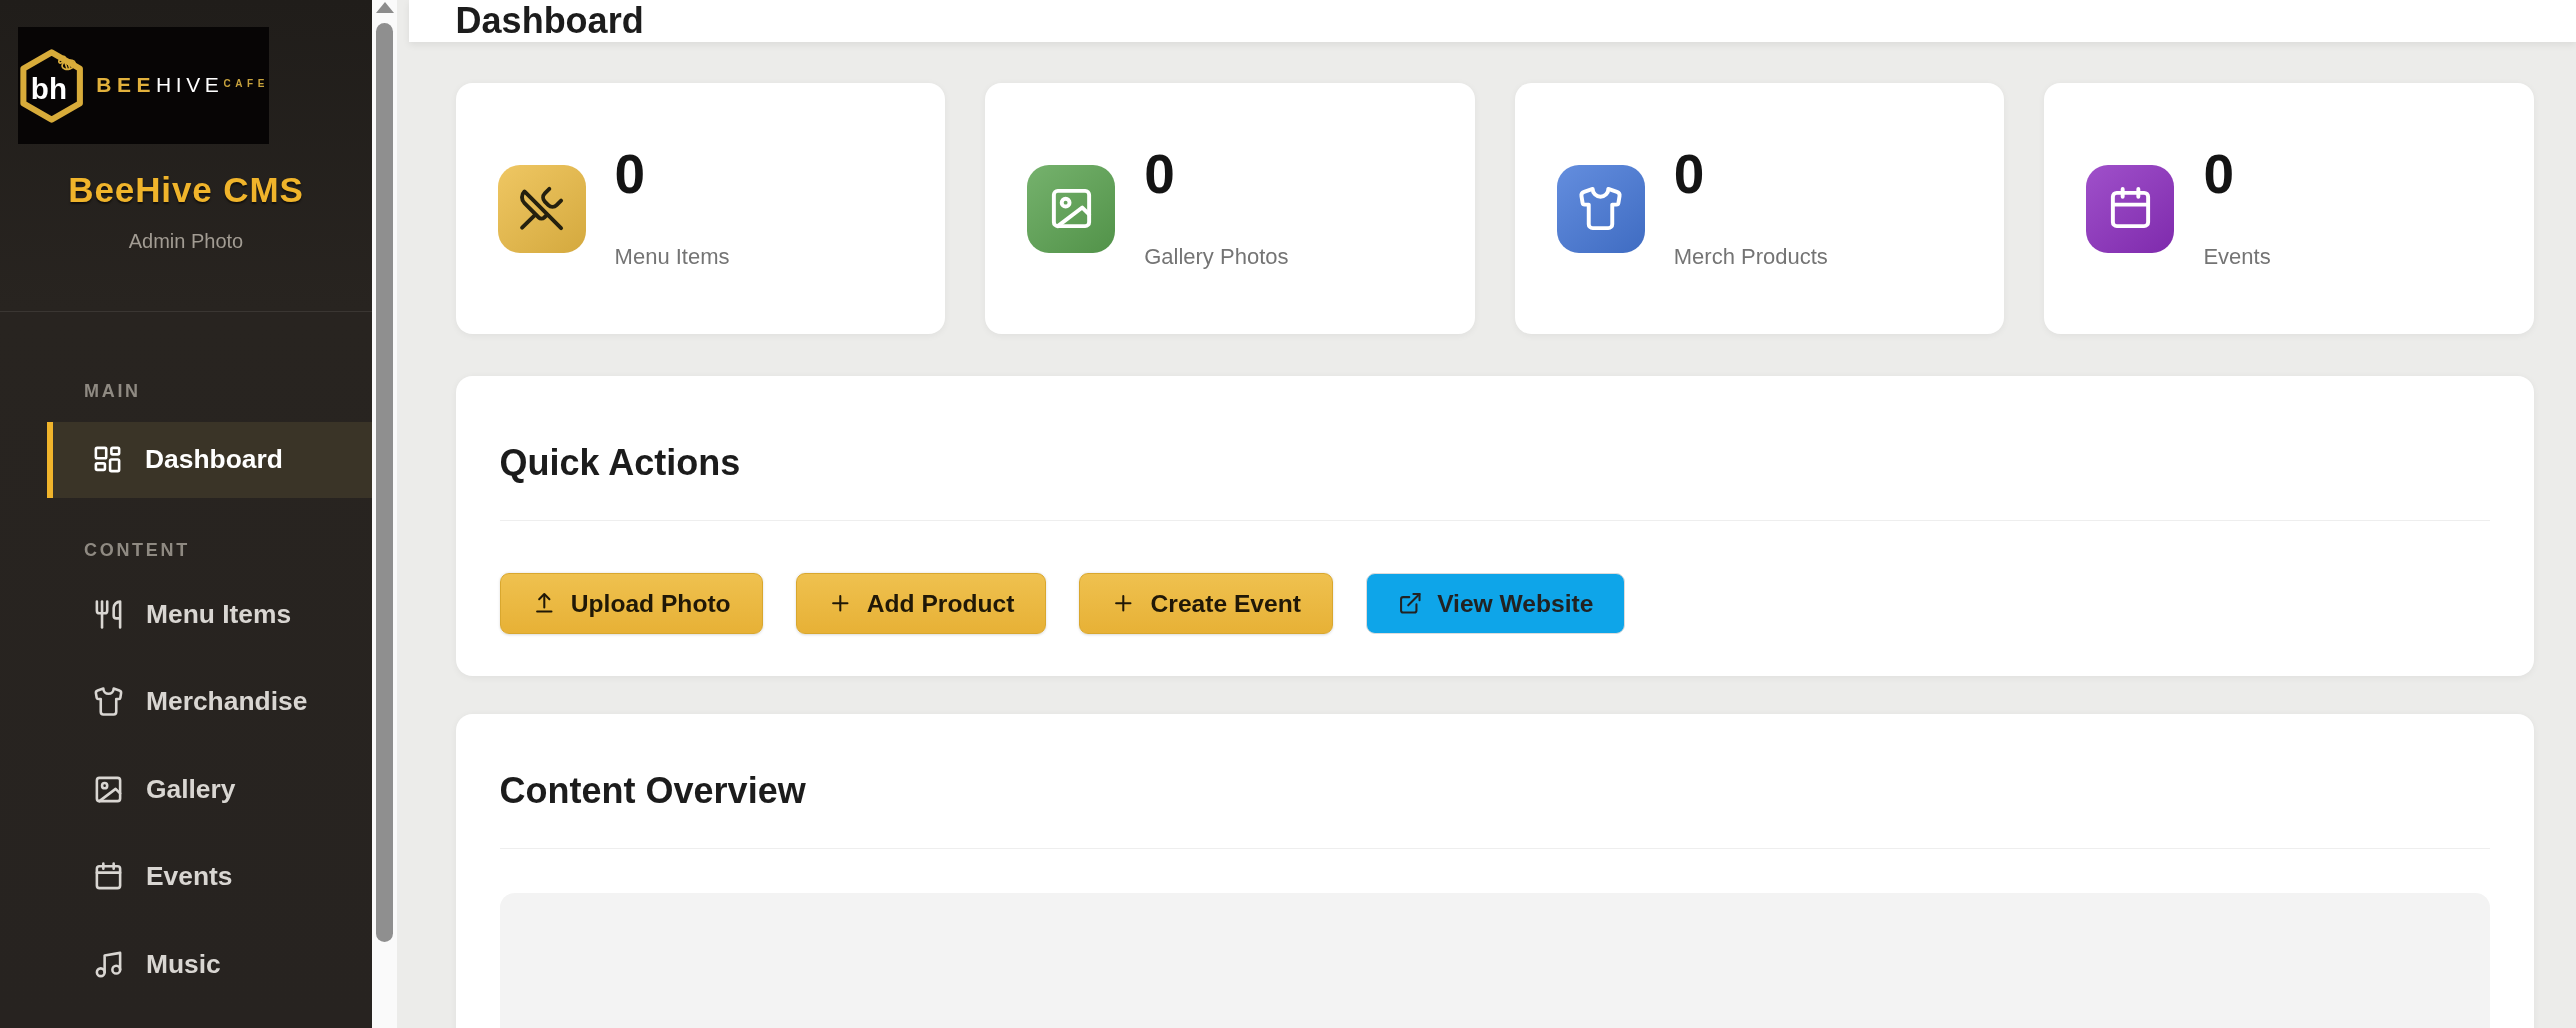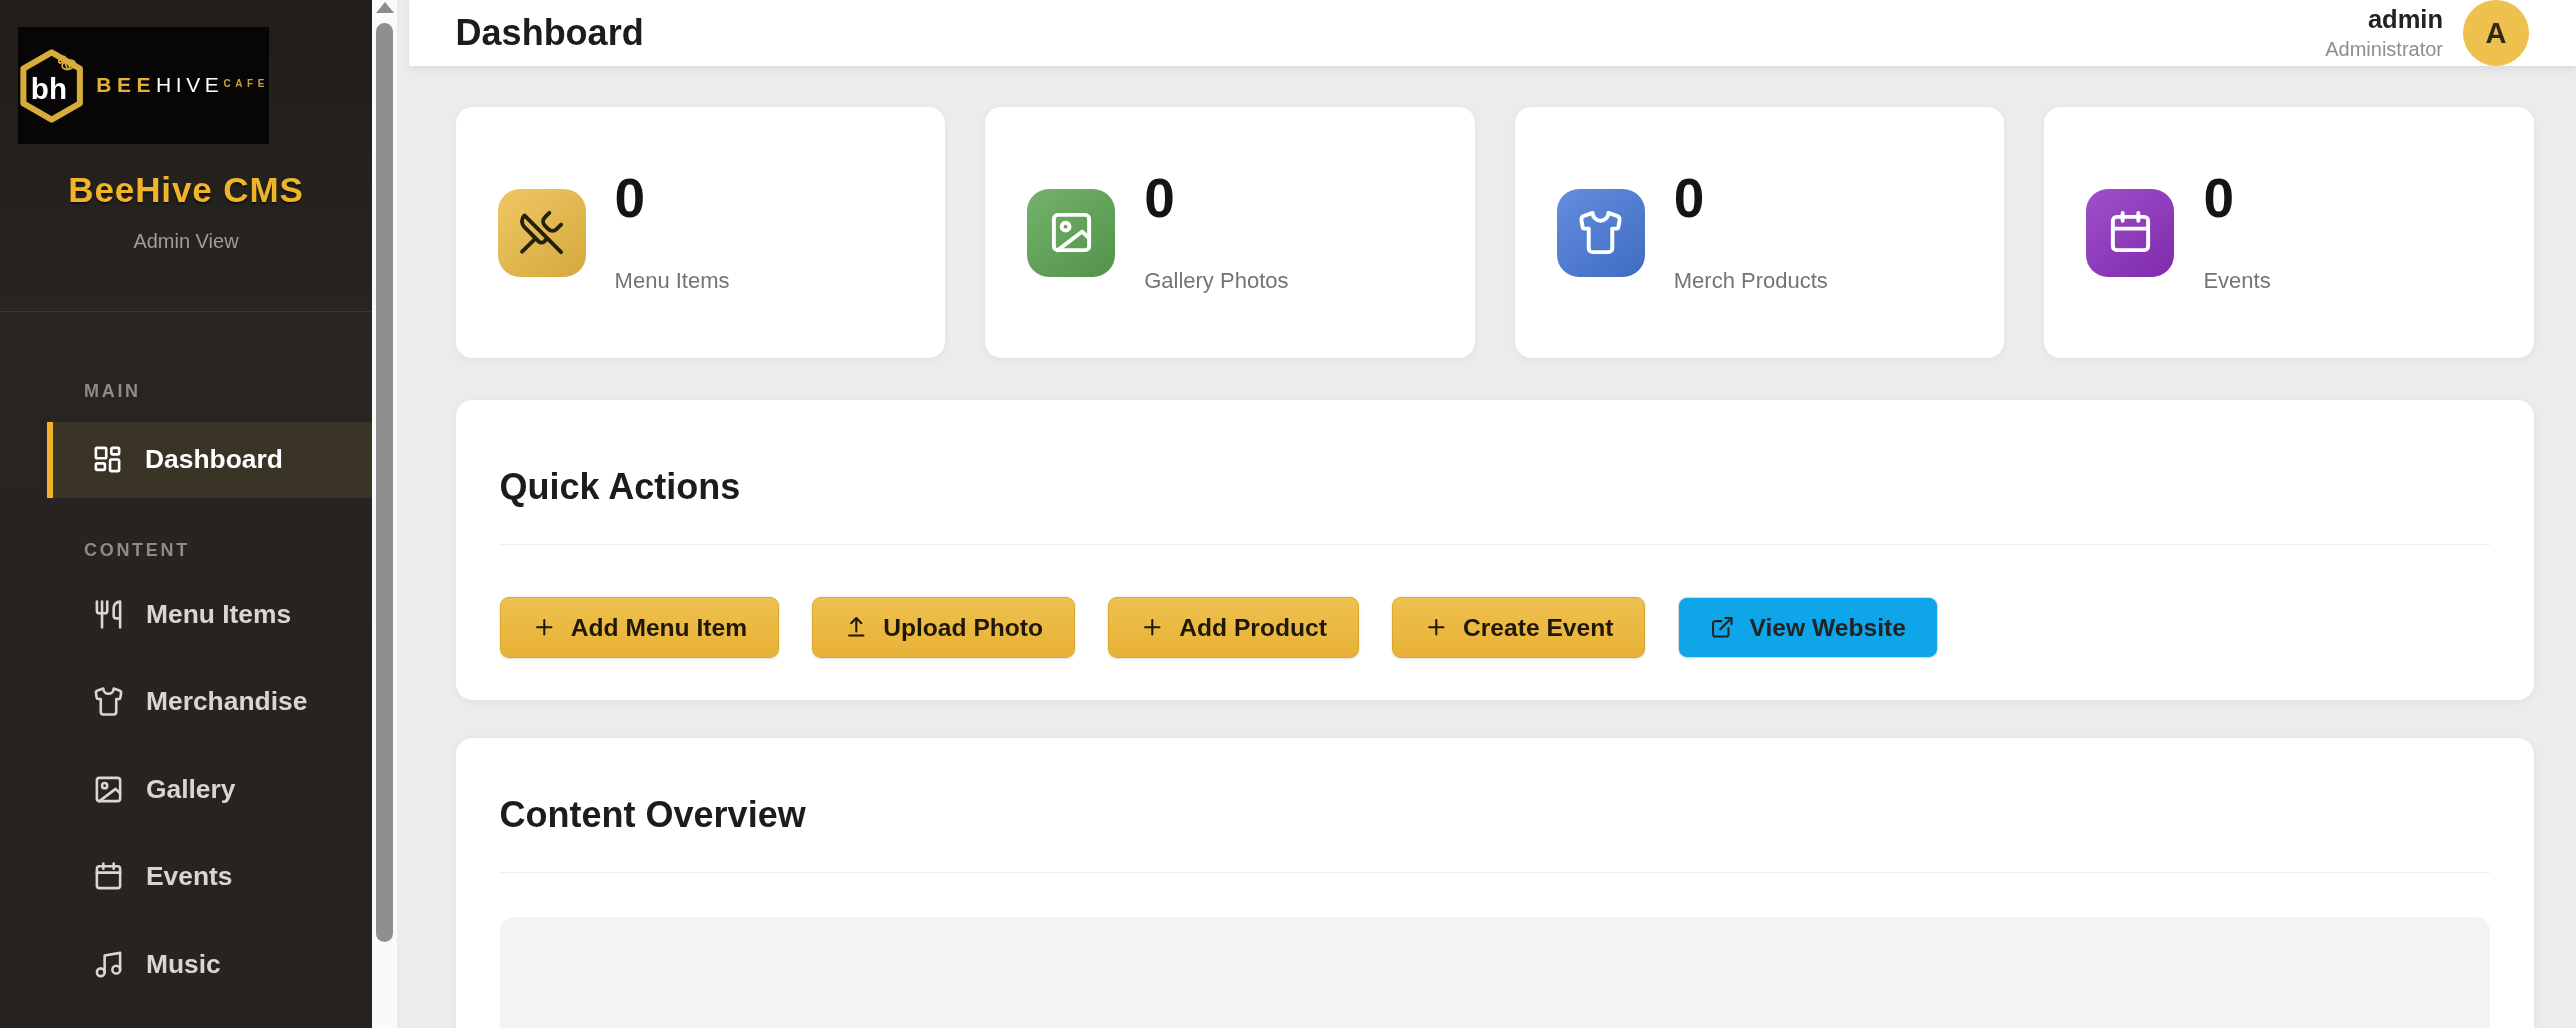--- a/index.html
+++ b/index.html
@@ -91,21 +91,21 @@
         </g>
       </svg>
       <div class="logo-text">
         <span class="logo-bee">BEE</span>
         <span class="logo-hive">HIVE</span>
         <span class="logo-cafe">CAFE</span>
       </div>
     </div>
 
     <div class="cms-title">BeeHive CMS</div>
-    <div class="admin-panel">Admin View</div>
+    <div class="admin-panel">Admin Photo</div>
     <div class="sb-divider"></div>
 
     <div class="sb-section-label">MAIN</div>
 
     <div class="nav-item active">
       <span class="nav-ico icon">
         <svg viewBox="0 0 24 24">
             <rect x="3" y="3" width="8" height="8" rx="1"></rect>
             <rect x="15" y="3" width="6" height="5" rx="1"></rect>
             <rect x="3" y="15" width="7" height="5" rx="1"></rect>
@@ -170,27 +170,20 @@
 
   <div class="scroll-col">
     <div class="scroll-up-arrow"></div>
     <div class="scroll-thumb"></div>
   </div>
 
   <div class="main">
 
     <header class="header">
       <div class="page-title">Dashboard</div>
-      <div class="user-block">
-        <div class="user-meta">
-          <div class="user-name">admin</div>
-          <div class="user-role">Administrator</div>
-        </div>
-        <div class="avatar" style="background-color: rgb(238, 192, 77);">A</div>
-      </div>
     </header>
 
     <div class="content">
 
       <div class="stats-row">
 
         <div class="stat-card">
           <div class="tile dark-ico icon" style="background-color: rgb(236, 188, 69);">
             <svg viewBox="0 0 24 24">
                 <path d="m16 2-2.3 2.3a3 3 0 0 0 0 4.2l1.8 1.8a3 3 0 0 0 4.2 0L22 8"></path>
@@ -242,26 +235,20 @@
             <div class="stat-label">Events</div>
           </div>
         </div>
       </div>
 
       <section class="panel qa">
         <h2 class="panel-title">Quick Actions</h2>
         <div class="panel-divider"></div>
         <div class="qa-buttons">
 
-          <button class="qa-btn primary icon">
-            <svg viewBox="0 0 24 24">
-                <path d="M12 5v14M5 12h14"></path>
-              </svg>
-            <span>Add Menu Item</span>
-          </button>
 
           <button class="qa-btn primary icon">
             <svg viewBox="0 0 24 24">
                 <path d="M12 16V4"></path>
                 <path d="m7 8 5-5 5 5"></path>
                 <path d="M5 20h14"></path>
               </svg>
             <span>Upload Photo</span>
           </button>
 

